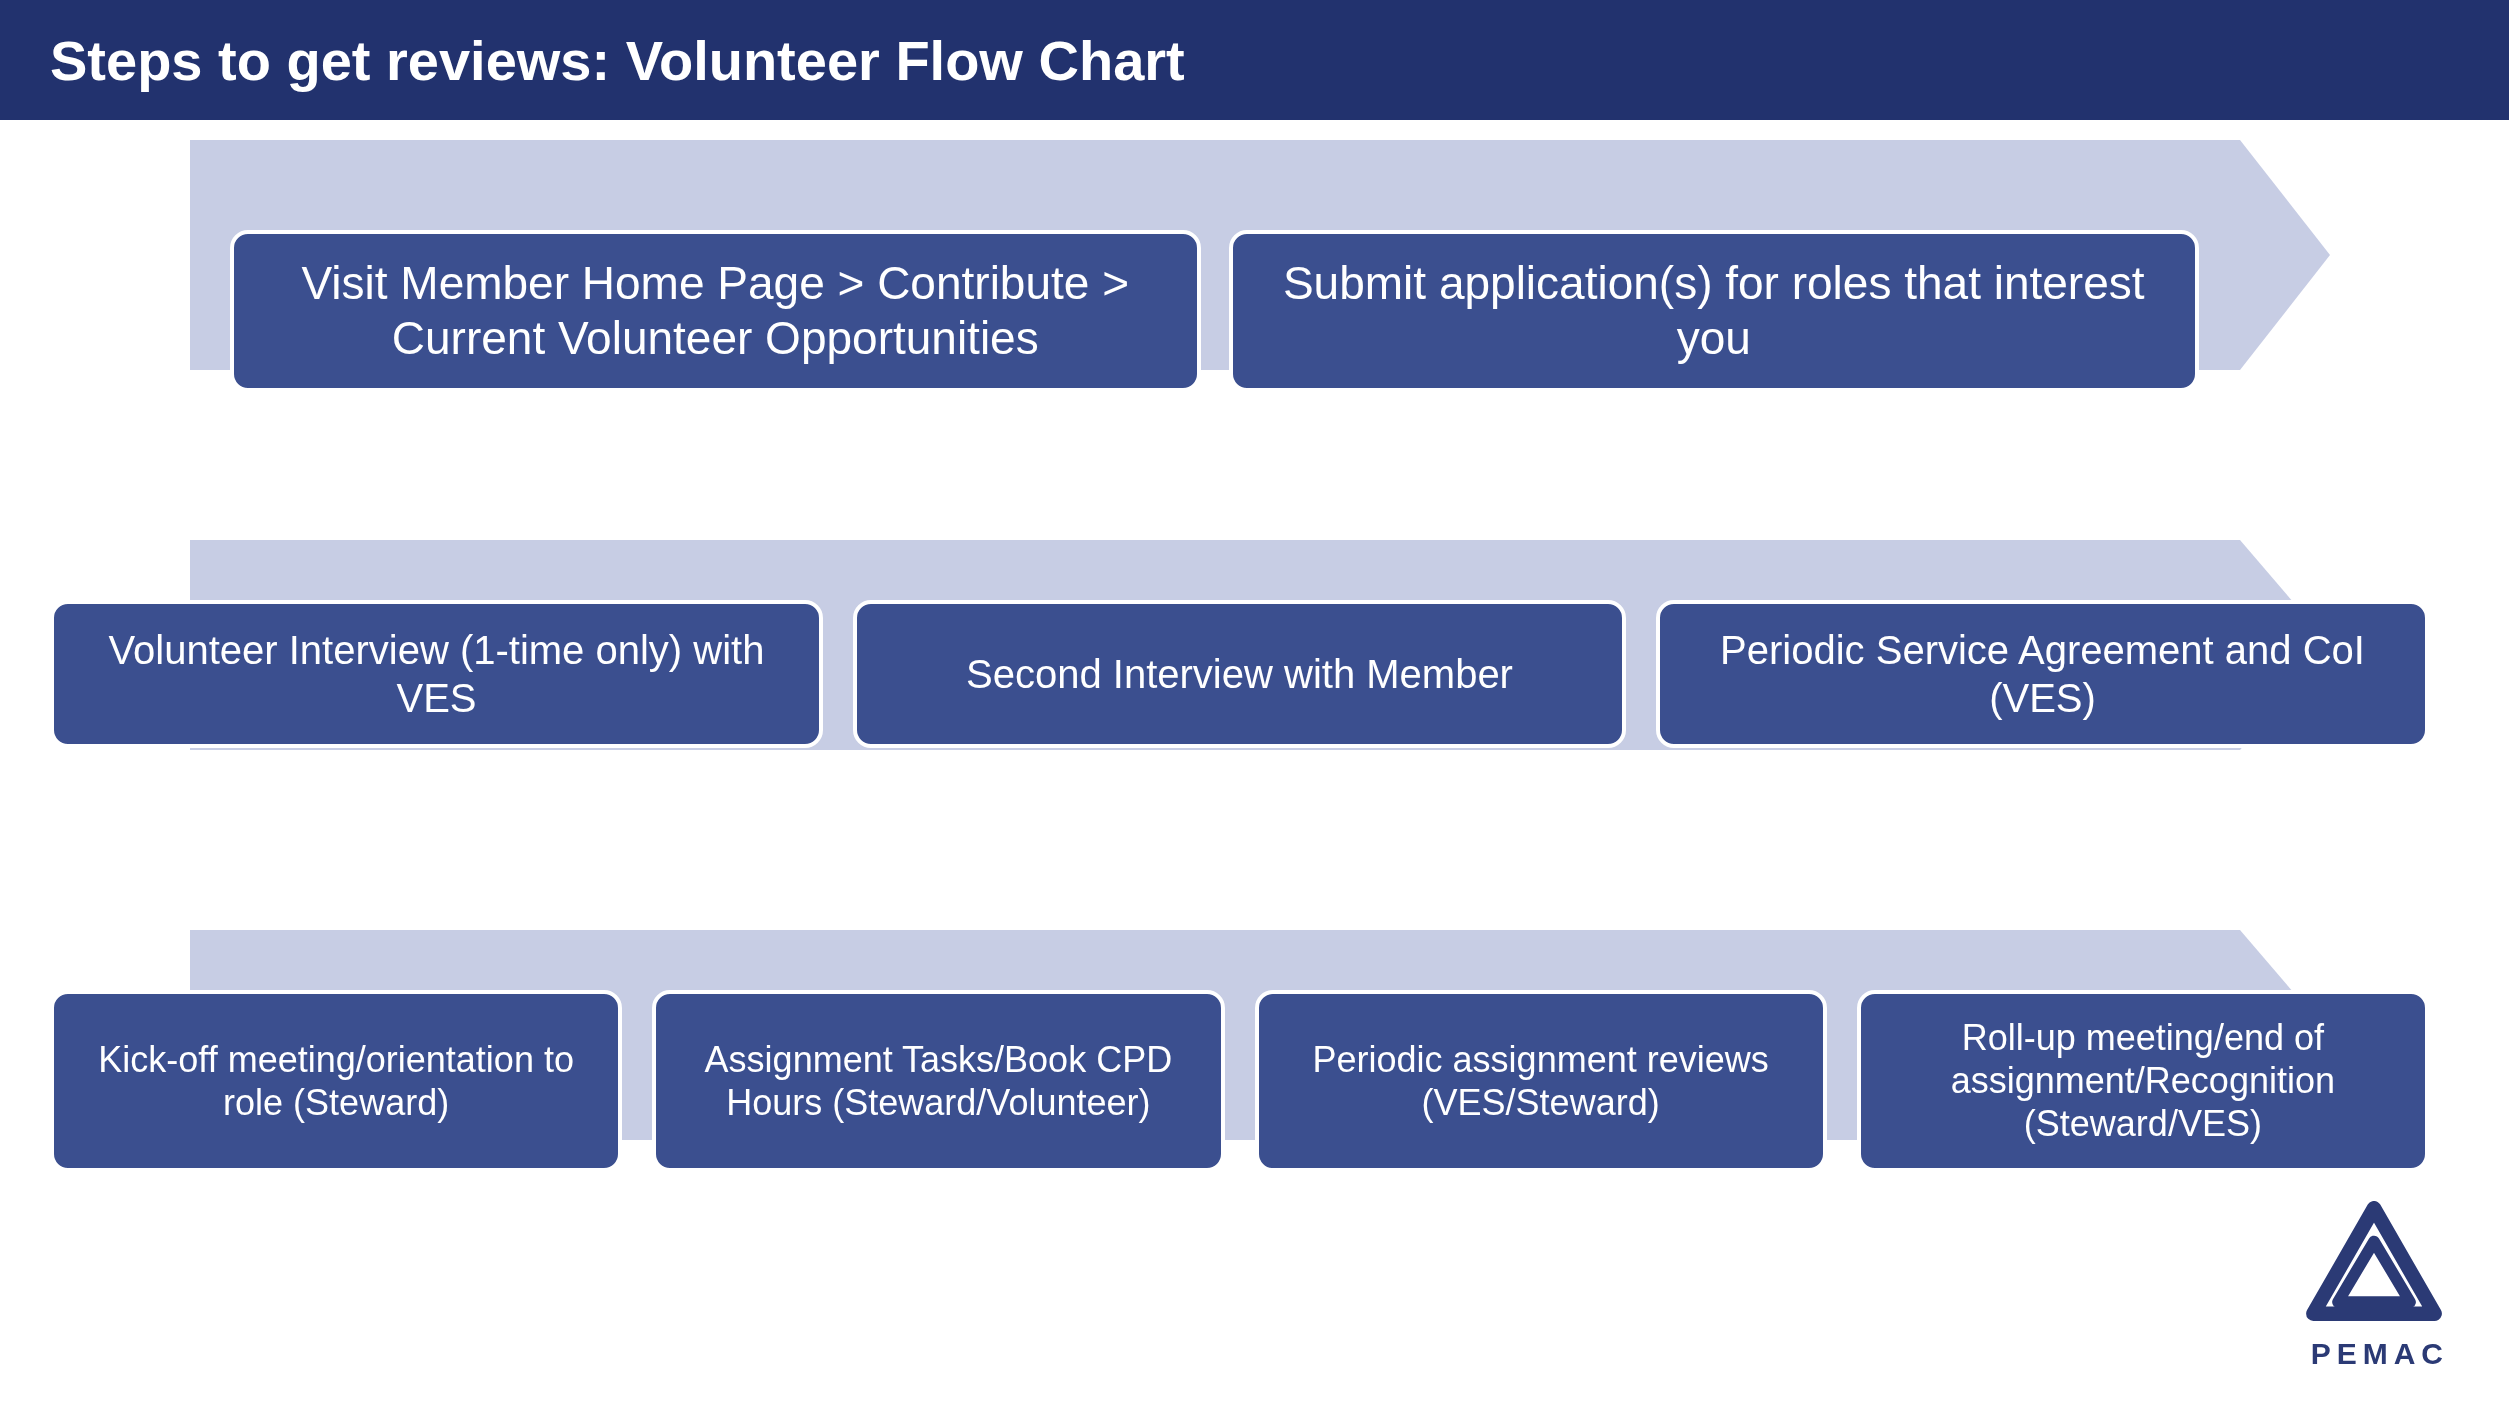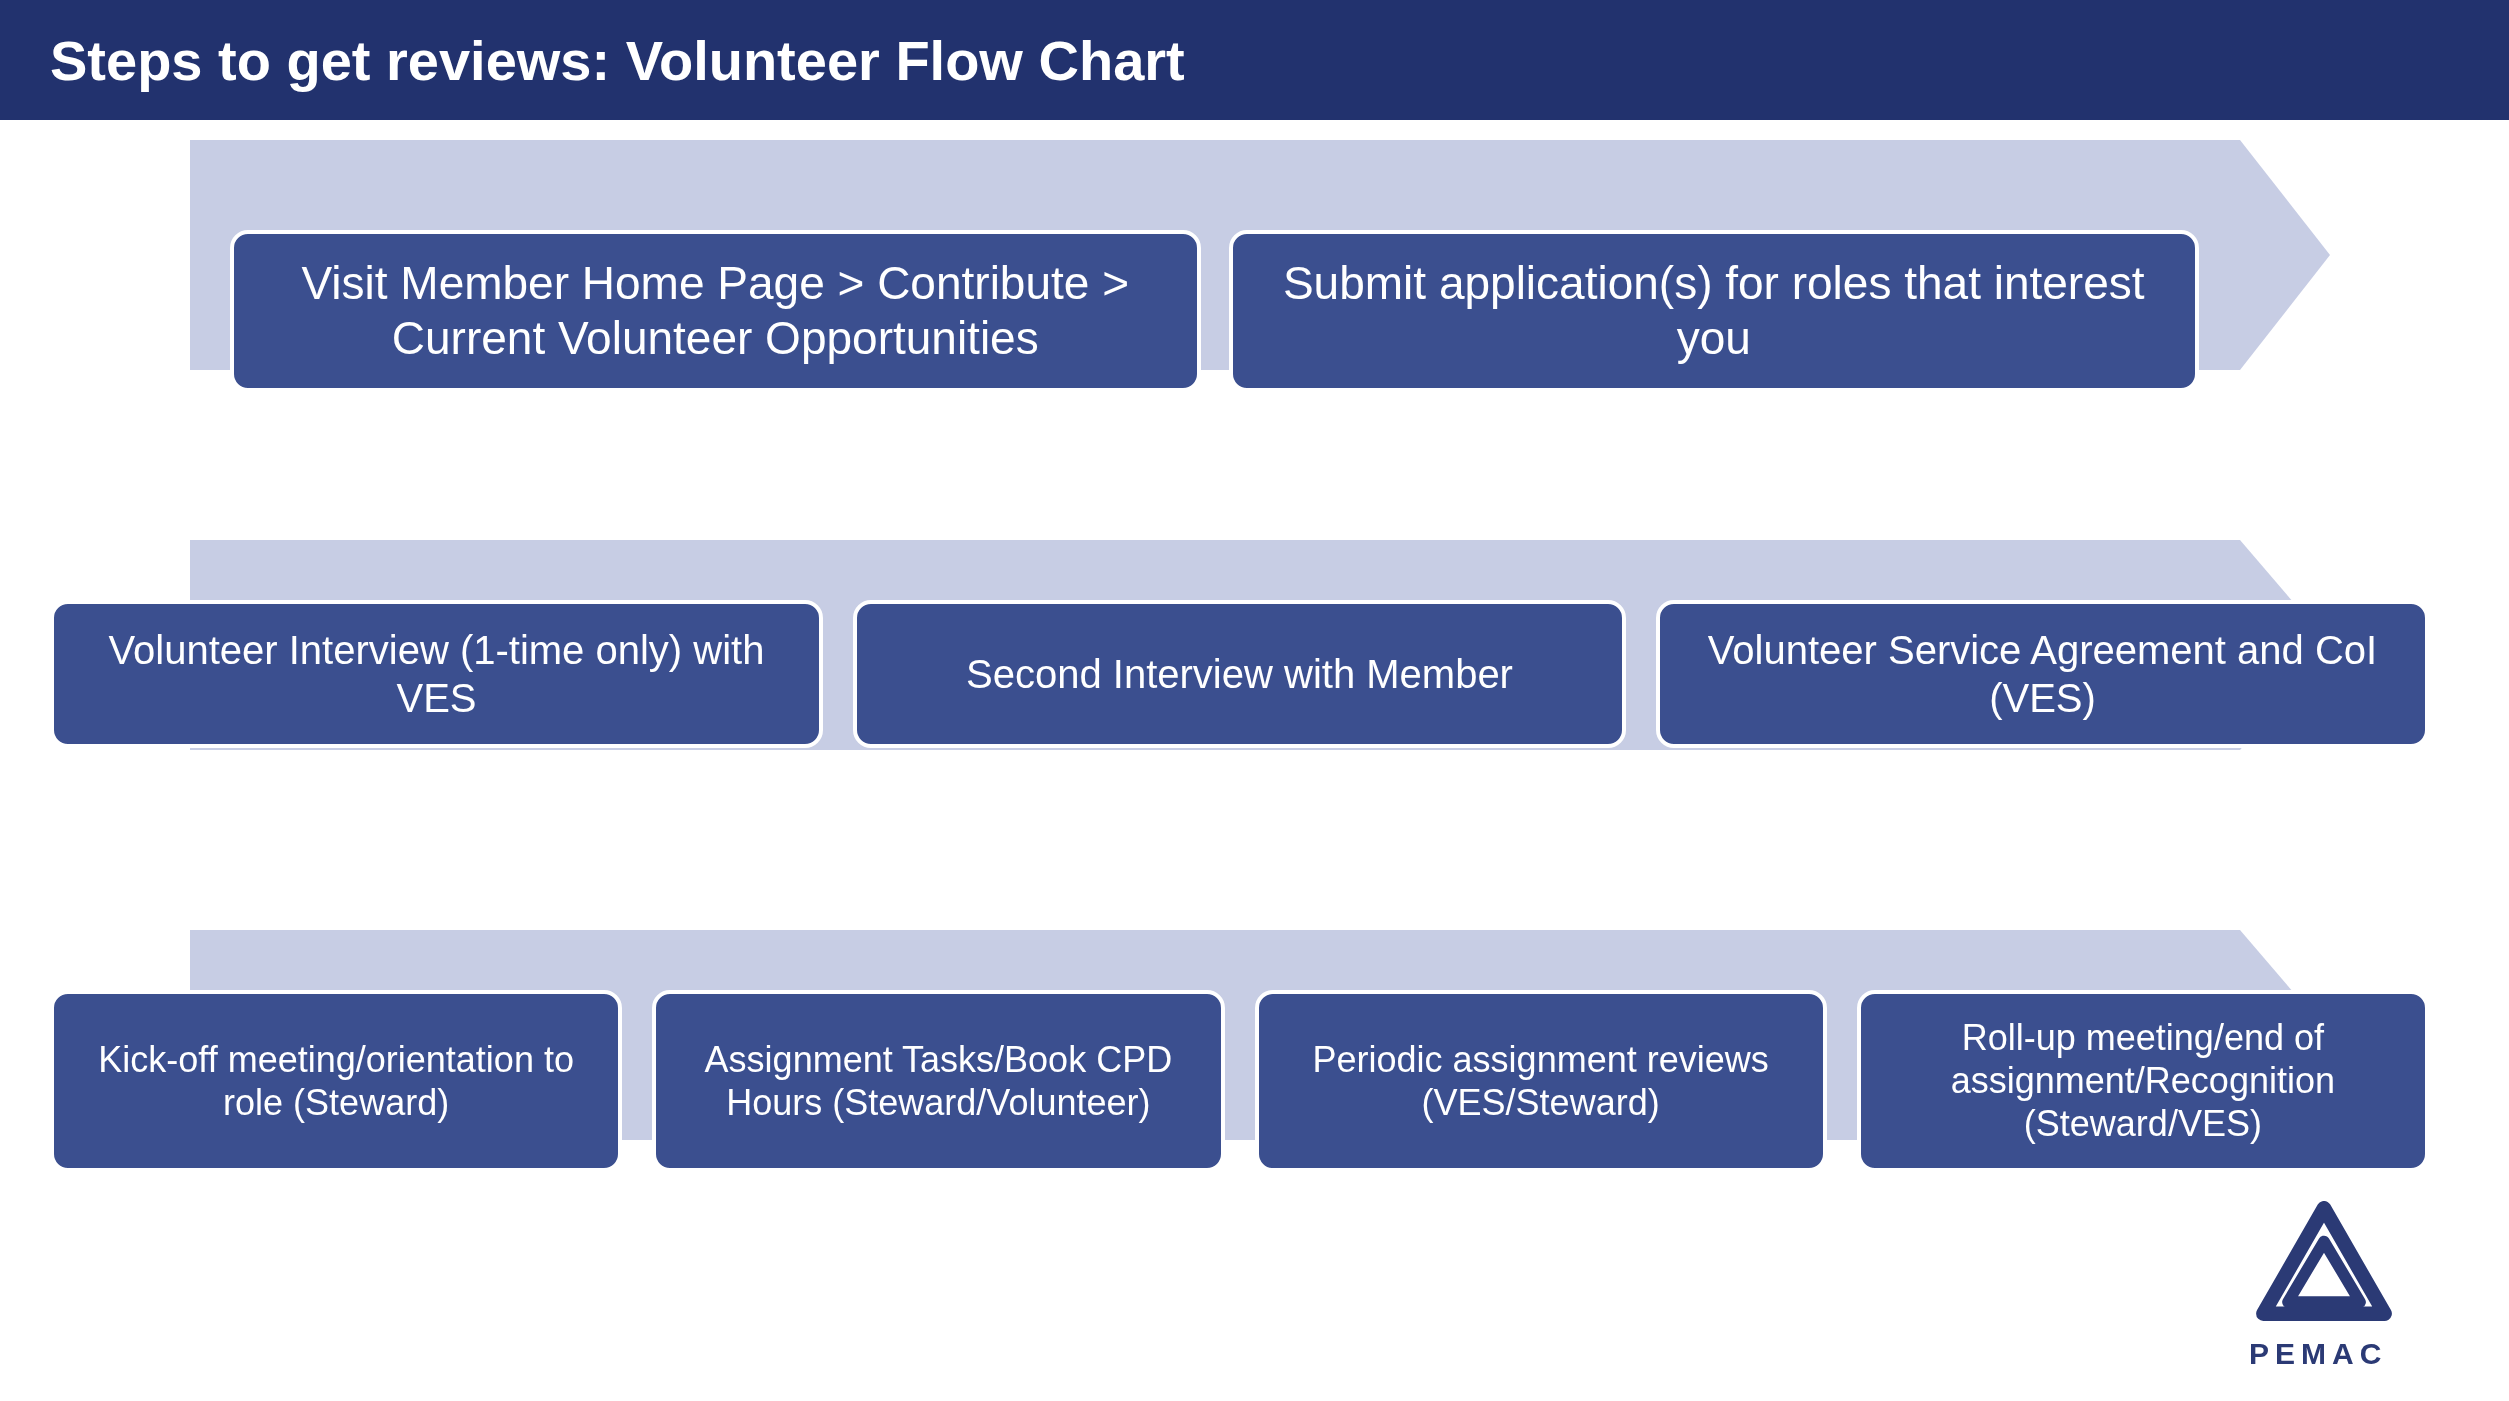--- a/index.html
+++ b/index.html
@@ -97,21 +97,21 @@
   .steps-row-3 .step-box { font-size: 36px; min-height: 120px; }
 
   
   .logo-wrap {
     position: absolute;
     right: 60px;
     bottom: 30px;
     width: 200px;
     display: flex;
     flex-direction: column;
-    align-items: flex-start;
+    align-items: flex-end;
   }
   .logo-wrap svg { width: 150px; height: 130px; }
   .logo-label {
     margin-top: 6px;
     font-size: 30px;
     letter-spacing: 6px;
     color: #2b3a75;
     font-weight: 600;
   }
 </style>
@@ -140,21 +140,21 @@
   </div>
 
   <div class="steps-row steps-row-1">
     <div class="step-box">Visit Member Home Page &gt; Contribute &gt; Current Volunteer Opportunities</div>
     <div class="step-box">Submit application(s) for roles that interest you</div>
   </div>
 
   <div class="steps-row steps-row-2">
     <div class="step-box">Volunteer Interview (1-time only) with VES</div>
     <div class="step-box">Second Interview with Member</div>
-    <div class="step-box">Volunteer Service Agreement and CoI (VES)</div>
+    <div class="step-box">Periodic Service Agreement and CoI (VES)</div>
   </div>
 
   <div class="steps-row steps-row-3">
     <div class="step-box">Kick-off meeting/orientation to role (Steward)</div>
     <div class="step-box">Assignment Tasks/Book CPD Hours (Steward/Volunteer)</div>
     <div class="step-box">Periodic assignment reviews (VES/Steward)</div>
     <div class="step-box">Roll-up meeting/end of assignment/Recognition (Steward/VES)</div>
   </div>
 
   <div class="logo-wrap">

